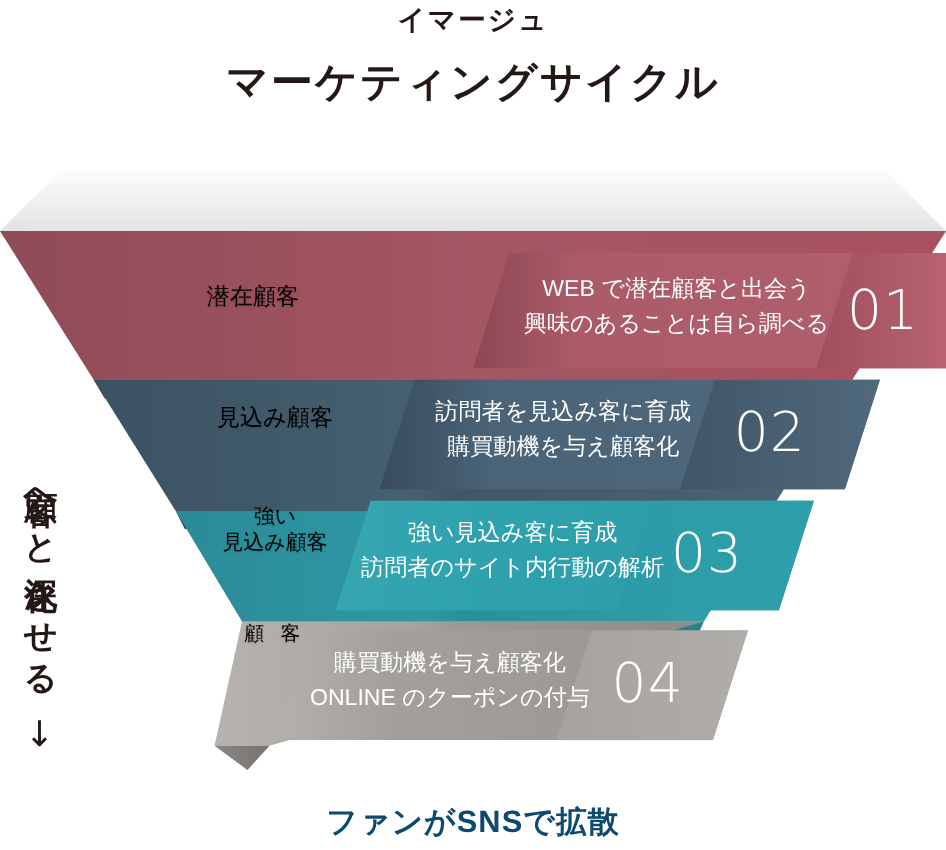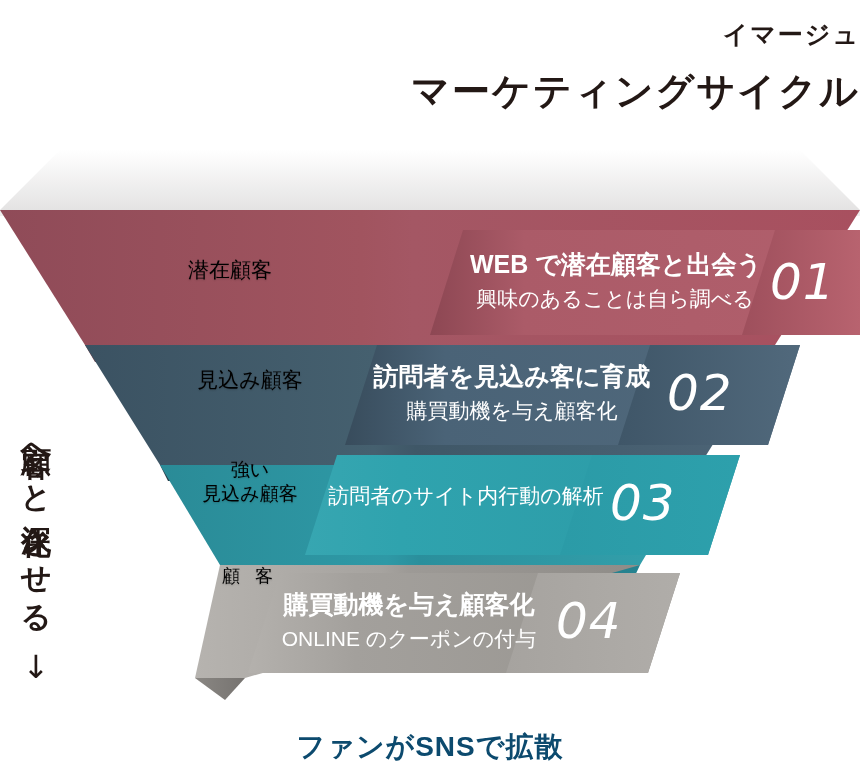--- a/index.html
+++ b/index.html
@@ -13,23 +13,23 @@
     position: relative;
     overflow: hidden;
     font-family: "Liberation Sans", "DejaVu Sans", sans-serif;
     color: #231815;
   }
 
   
   #title-block {
     position: absolute;
     left: 0;
-    top: 16px;
+    top: 0;
     width: 860px;
-    text-align: right;
+    text-align: center;
   }
   #title-small {
     font-size: 25px;
     font-weight: 700;
     letter-spacing: 2px;
     line-height: 1;
     margin-top: 6px;
     color: #231815;
   }
   #title-large {
@@ -75,40 +75,39 @@
     left: 0;
     top: 0;
   }
   .banner-text {
     position: absolute;
     text-align: center;
     line-height: 1;
     pointer-events: none;
   }
   .banner-title {
-    font-weight: 700;
-    font-size: 25px;
+    font-weight: 400;
+    font-size: 21px;
     white-space: nowrap;
   }
   .banner-sub {
     font-weight: 400;
     font-size: 21px;
     white-space: nowrap;
     margin-top: 11px;
   }
   .banner-num {
     position: absolute;
     font-size: 50px;
     font-weight: 300;
     line-height: 1;
     color: #ffffff;
     letter-spacing: 1px;
     pointer-events: none;
     font-family: "DejaVu Sans", sans-serif;
-    font-style: italic;
   }
 
   #banner-0 { left: 430px; top: 230px; width: 430px; height: 105px; }
   #banner-1 { left: 345px; top: 345px; width: 455px; height: 100px; }
   #banner-2 { left: 305px; top: 455px; width: 435px; height: 100px; }
   #banner-3 { left: 248px; top: 573px; width: 432px; height: 100px; }
 
   
   #vertical-axis {
     position: absolute;
@@ -284,20 +283,21 @@
       </linearGradient>
       <linearGradient id="bn2" x1="0" y1="0" x2="1" y2="0">
         <stop offset="0%" stop-color="#2b9ba7"></stop>
         <stop offset="100%" stop-color="#2da0ac"></stop>
       </linearGradient>
     </defs>
     <polygon points="32,0 435,0 403,100 0,100" fill="url(#bg2)"></polygon>
     <polygon points="287,0 435,0 403,100 255,100" fill="url(#bn2)"></polygon>
   </svg>
   <div class="banner-text" style="left:16px; top:19px; width:290px;">
+    <div class="banner-title">強い見込み客に育成</div>
     <div class="banner-sub">訪問者のサイト内行動の解析</div>
   </div>
   <div class="banner-num" style="left:305px; top:23px;">03</div>
 </div>
 
 <div class="banner" id="banner-3">
   <svg class="banner-svg" width="432" height="100" viewBox="0 0 432 100">
     <defs>
       <linearGradient id="bg3" x1="0" y1="0" x2="1" y2="0">
         <stop offset="0%" stop-color="#b4b1ad"></stop>

